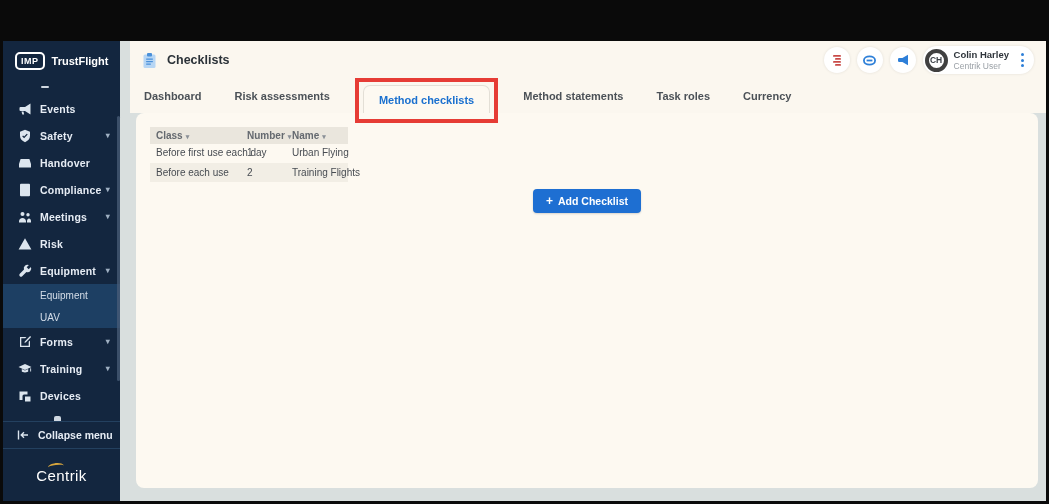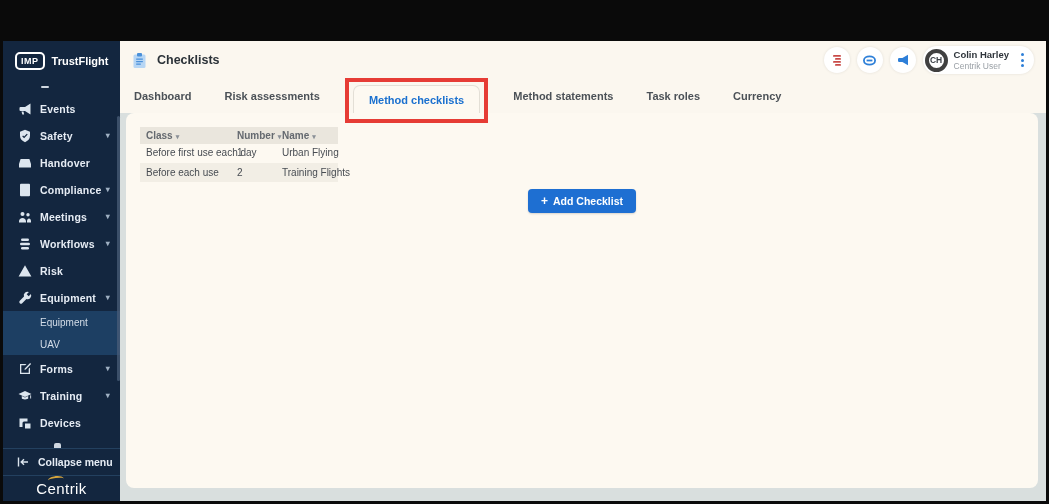--- a/index.html
+++ b/index.html
@@ -26,21 +26,21 @@
   .sub-item { height:22px; display:flex; align-items:center; padding-left:37px; font-size:10px; font-weight:400; color:#d4dde8; cursor:pointer; }
   .partial-item { height:12px; display:flex; align-items:flex-end; padding-left:51px; overflow:hidden; }
   .partial-item .dot { width:7px; height:5px; background:#cfd7e1; border-radius:2px 2px 0 0; }
   .collapse-row { height:28px; display:flex; align-items:center; gap:8px; padding-left:13px; font-size:10.5px; font-weight:600; border-top:1px solid #23405f; border-bottom:1px solid #23405f; cursor:pointer; }
   .centrik { flex:1; display:flex; align-items:center; justify-content:center; position:relative; }
   .centrik .word { font-size:15px; color:#fff; letter-spacing:.4px; position:relative; }
   .centrik .swoosh { position:absolute; left:12px; top:-4px; width:16px; height:7px; border-top:2px solid #d8a63d; border-radius:50%; transform:rotate(-6deg); }
   .side-scrollbar { position:absolute; right:0; top:75px; width:3px; height:265px; background:#4a5e78; border-radius:2px; opacity:.75; }
 
   
-  .main { flex:1; display:flex; flex-direction:column; min-width:0; }
+  .main { flex:1; display:flex; flex-direction:column; min-width:0;padding-left:10px; }
   .topbar { height:38px; background:#fbf7ef; display:flex; align-items:center; padding:0 12px 0 11px; flex-shrink:0; }
   .page-title { font-size:12.5px; font-weight:700; color:#2b3238; margin-left:9px; }
   .topbar-right { margin-left:auto; display:flex; align-items:center; gap:7px; }
   .icon-circle { width:26px; height:26px; border-radius:50%; background:#fff; box-shadow:0 0 3px rgba(0,0,0,.1); display:flex; align-items:center; justify-content:center; cursor:pointer; }
   .user-chip { height:28px; background:#fff; border-radius:15px; box-shadow:0 0 3px rgba(0,0,0,.1); display:flex; align-items:center; padding:2px 4px 2px 2px; gap:6px; cursor:pointer; }
   .avatar { width:23px; height:23px; border-radius:50%; border:4px solid #404040; display:flex; align-items:center; justify-content:center; font-size:8.5px; font-weight:700; color:#3a3f45; background:#fff; }
   .user-meta { display:flex; flex-direction:column; justify-content:center; line-height:1.2; }
   .user-name { font-size:9.5px; font-weight:700; color:#2f353b; }
   .user-role { font-size:8.5px; color:#9aa0a6; }
   .kebab { display:flex; flex-direction:column; gap:2.5px; padding:0 6px; cursor:pointer; }
@@ -127,31 +127,20 @@
         </div>
         <div class="nav-item">
           <span class="ico">
               <svg width="14" height="14" viewBox="0 0 14 14">
                 <circle cx="4.5" cy="4" r="2" fill="#dce5ee"></circle>
                 <circle cx="10" cy="4.8" r="1.7" fill="#dce5ee"></circle>
                 <path fill="#dce5ee" d="M1 11.5c0-2 1.6-3.4 3.5-3.4S8 9.5 8 11.5v1H1v-1zm8-0.3c0-1.7 1-2.7 2-2.7 1.1 0 2 1 2 2.7v1.3H9v-1.3z"></path>
               </svg>
             </span>
           <span class="lbl">Meetings</span>
-          <span class="chev down"></span>
-        </div>
-        <div class="nav-item">
-          <span class="ico">
-              <svg width="14" height="14" viewBox="0 0 14 14">
-                <rect x="3" y="1.5" width="8" height="2.6" rx="1.3" fill="#dce5ee"></rect>
-                <rect x="2" y="5.7" width="10" height="2.6" rx="1.3" fill="#dce5ee"></rect>
-                <rect x="3" y="9.9" width="8" height="2.6" rx="1.3" fill="#dce5ee"></rect>
-              </svg>
-            </span>
-          <span class="lbl">Workflows</span>
           <span class="chev down"></span>
         </div>
         <div class="nav-item">
           <span class="ico">
               <svg width="14" height="14" viewBox="0 0 14 14">
                 <path fill="#dce5ee" d="M7 1.2L13.4 12.5H.6L7 1.2zM6.4 5.5h1.2v3.4H6.4V5.5zm0 4.4h1.2v1.2H6.4V9.9z"></path>
               </svg>
             </span>
           <span class="lbl">Risk</span>
         </div>

